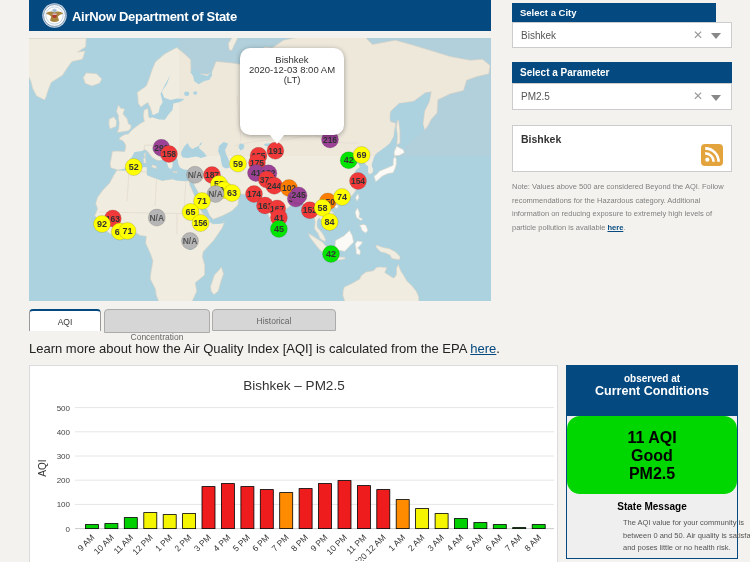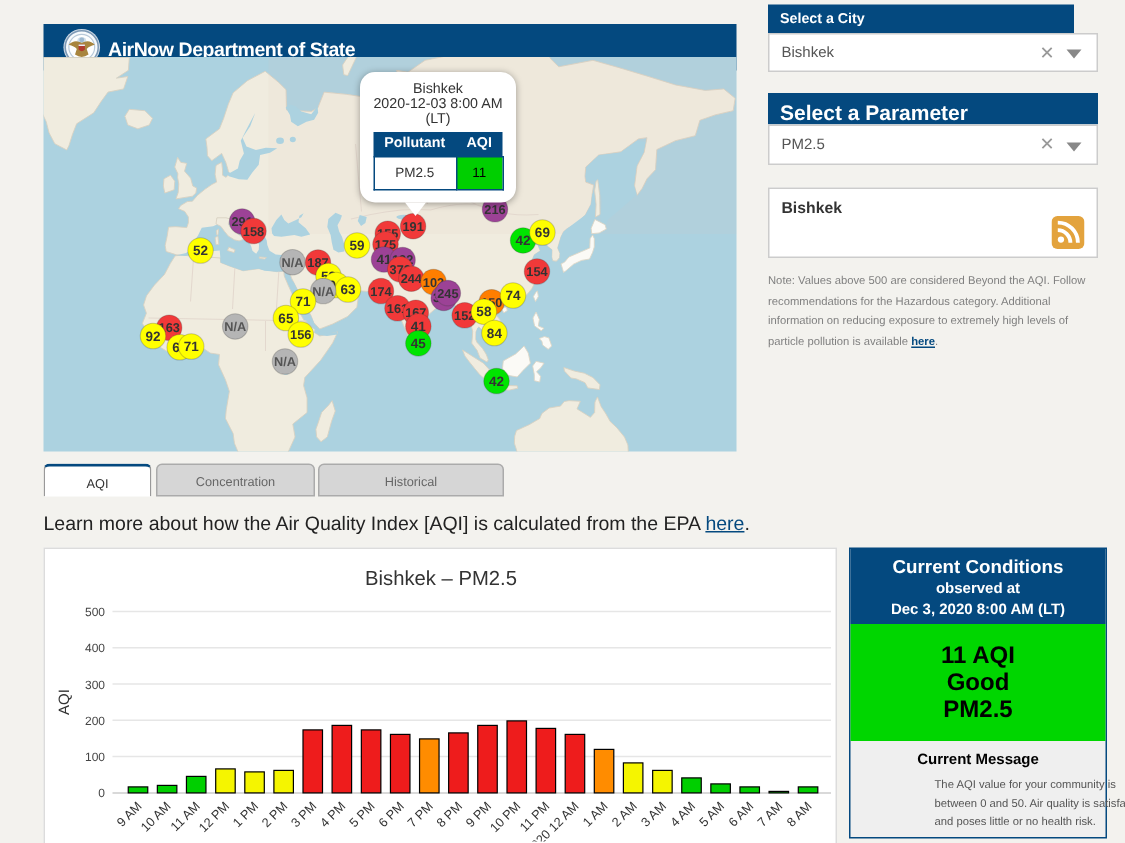--- a/index.html
+++ b/index.html
@@ -4,21 +4,21 @@
 <style>
 * { margin:0; padding:0; box-sizing:border-box; }
 html,body { width:750px; height:562px; }
 body { background:#f3f2ee; font-family:"Liberation Sans",sans-serif; position:relative; overflow:hidden; }
 .abs { position:absolute; }
 .blue { background:#04497f; }
 </style>
 </head>
 <body>
 
-<div class="abs blue" style="left:29px; top:16px; width:462px; height:31px;">
+<div class="abs blue" style="left:29px; top:0; width:462px; height:31px;">
   <svg class="abs" style="left:13px; top:3px;" width="25" height="25" viewBox="0 0 25 25">
     <circle cx="12.5" cy="12.5" r="12.2" fill="#ccd8e4"></circle>
     <circle cx="12.5" cy="12.5" r="11" fill="#f7fafc" stroke="#7d99b5" stroke-width="1"></circle>
     <circle cx="12.5" cy="12.5" r="8.6" fill="#fdfefe" stroke="#b8c9d9" stroke-width="0.8"></circle>
     <circle cx="12.5" cy="8.7" r="3.1" fill="#cfdde9"></circle>
     <path d="M3.8,10.8 Q7.5,6.9 12.5,9.5 Q17.5,6.9 21.2,10.8 Q17.5,11.6 15.8,13.6 L17,17.4 Q12.5,20.6 8,17.4 L9.2,13.6 Q7.5,11.6 3.8,10.8 Z" fill="#a8853e"></path>
     <circle cx="12.5" cy="7.6" r="1.6" fill="#9db8cf"></circle>
     <path d="M10.4,10.6 h4.2 v3.4 q-2.1,2.2 -4.2,0 Z" fill="#b03a2e"></path>
     <path d="M10.4,10.6 h4.2 v1.1 h-4.2 Z" fill="#e8eef4"></path>
   </svg>
@@ -261,64 +261,52 @@
         </g>
       <g>
           <circle cx="302" cy="216" r="8.5" fill="#00e400" stroke="rgba(60,60,60,0.25)" stroke-width="0.7"></circle>
           <text x="302" y="219" font-size="9" fill="#333" font-weight="bold" text-anchor="middle">42</text>
         </g>
     </g>
   </svg>
   
   <div class="abs" style="left:211px; top:10px; width:104px; height:87px; background:#fff; border-radius:10px; box-shadow:0 1px 5px rgba(0,0,0,0.35);">
     <div style="padding-top:7px; font-size:9.5px; color:#333; text-align:center; line-height:10.2px;">Bishkek<br>2020-12-03 8:00 AM<br>(LT)</div>
-    <table style="margin:2px auto 0 auto; border-collapse:collapse; font-size:9px;">
-      <tbody>
-          <tr style="background:#04497f; color:#fff; font-weight:bold;">
-        <td style="width:55px; text-align:center; padding:2.5px 0; font-size:9.5px;">Pollutant</td>
-        <td style="width:31px; text-align:center; padding:2.5px 0; font-size:9.5px;">AQI</td>
-      </tr>
-      <tr>
-        <td style="border:1px solid #04497f; background:#fff; text-align:center; padding:5.5px 0; color:#333;">PM2.5</td>
-        <td style="border:1px solid #04497f; background:#00cf00; text-align:center; padding:5.5px 0; color:#000;">11</td>
-      </tr>
-    </tbody>
-      </table>
     <div class="abs" style="left:30px; top:87px; width:0; height:0; border-left:7px solid transparent; border-right:7px solid transparent; border-top:9px solid #fff;"></div>
   </div>
 </div>
 
 <div class="abs blue" style="left:512px; top:3px; width:204px; height:19px; color:#fff; font-size:9.5px; font-weight:bold; padding:4px 0 0 8px;">Select a City</div>
 <div class="abs" style="left:512px; top:22px; width:220px; height:26px; background:#fff; border:1px solid #ccc;">
   <div class="abs" style="left:8px; top:7px; font-size:10px; color:#555;">Bishkek</div>
   <div class="abs" style="right:28px; top:5px; font-size:12px; color:#999;">✕</div>
   <div class="abs" style="right:10px; top:10px; width:0; height:0; border-left:5px solid transparent; border-right:5px solid transparent; border-top:6px solid #888;"></div>
 </div>
 
-<div class="abs blue" style="left:512px; top:62px; width:220px; height:21px; color:#fff; font-size:14px; font-weight:bold; padding:5px 0 0 8px;">Select a Parameter</div>
+<div class="abs blue" style="left:512px; top:62px; width:220px; height:21px; color:#fff; font-size:10px; font-weight:bold; padding:5px 0 0 8px;">Select a Parameter</div>
 <div class="abs" style="left:512px; top:83px; width:220px; height:27px; background:#fff; border:1px solid #ccc;">
   <div class="abs" style="left:8px; top:7px; font-size:10px; color:#555;">PM2.5</div>
   <div class="abs" style="right:28px; top:5px; font-size:12px; color:#999;">✕</div>
   <div class="abs" style="right:10px; top:11px; width:0; height:0; border-left:5px solid transparent; border-right:5px solid transparent; border-top:6px solid #888;"></div>
 </div>
 
 <div class="abs" style="left:512px; top:125px; width:220px; height:47px; background:#fff; border:1px solid #ccc;">
   <div class="abs" style="left:8px; top:7px; font-size:10.5px; color:#333; font-weight:bold;">Bishkek</div>
   <svg class="abs" style="right:8px; top:18px;" width="22" height="22" viewBox="0 0 22 22">
     <rect width="22" height="22" rx="4" fill="#e3a33d"></rect>
     <circle cx="6.3" cy="15.7" r="2.1" fill="#fff"></circle>
     <path d="M4.2,9.4 a8.4,8.4 0 0 1 8.4,8.4" fill="none" stroke="#fff" stroke-width="2.6"></path>
     <path d="M4.2,4.4 a13.4,13.4 0 0 1 13.4,13.4" fill="none" stroke="#fff" stroke-width="2.6"></path>
   </svg>
 </div>
 
 <div class="abs" style="left:512px; top:180px; font-size:7.5px; color:#808080; line-height:13.5px; white-space:nowrap;">Note: Values above 500 are considered Beyond the AQI. Follow<br>recommendations for the Hazardous category. Additional<br>information on reducing exposure to extremely high levels of<br>particle pollution is available <span style="color:#04497f; font-weight:bold; text-decoration:underline;">here</span>.</div>
 
 <div class="abs" style="left:29px; top:309px; width:72px; height:22px; background:#fff; border:1px solid #999; border-top:2px solid #04497f; border-bottom:none; border-radius:4px 4px 0 0; font-size:8.5px; color:#333; text-align:center; padding-top:6px;">AQI</div>
-<div class="abs" style="left:104px; top:309px; width:106px; height:22px; background:#d6d6d6; border:1px solid #ababab; border-radius:4px 4px 0 0; font-size:8.5px; color:#666; text-align:center; padding-top:6px;">Concentration</div>
+<div class="abs" style="left:104px; top:309px; width:106px; height:22px; background:#d6d6d6; border:1px solid #ababab; border-radius:4px 4px 0 0; font-size:8.5px; color:#666; text-align:center; padding-top:22px;">Concentration</div>
 <div class="abs" style="left:212px; top:309px; width:124px; height:22px; background:#d6d6d6; border:1px solid #ababab; border-radius:4px 4px 0 0; font-size:8.5px; color:#666; text-align:center; padding-top:6px;">Historical</div>
 
 <div class="abs" style="left:29px; top:341px; font-size:13px; color:#222;">Learn more about how the Air Quality Index [AQI] is calculated from the EPA <span style="color:#04497f; text-decoration:underline;">here</span>.</div>
 
 <div class="abs" style="left:29px; top:365px; width:529px; height:201px; background:#fff; border:1px solid #dcdcdc;">
   <svg width="527" height="195" viewBox="0 0 527 195" font-family="Liberation Sans, sans-serif">
     <text x="264" y="24" font-size="13.5" fill="#333" text-anchor="middle">Bishkek – PM2.5</text>
 
     <g stroke="#e6e6e6" stroke-width="1">
       <line x1="45" y1="41.6" x2="524" y2="41.6"></line>
@@ -384,20 +372,19 @@
     <text transform="translate(472.8,172) rotate(-45)" text-anchor="end" font-size="8.5" fill="#333">6 AM</text>
     <rect x="482.7" y="161.6" width="13" height="1" fill="#00cf00" stroke="#000" stroke-width="0.8"></rect>
     <text transform="translate(492.2,172) rotate(-45)" text-anchor="end" font-size="8.5" fill="#333">7 AM</text>
     <rect x="502.2" y="158.6" width="13" height="4" fill="#00cf00" stroke="#000" stroke-width="0.8"></rect>
     <text transform="translate(511.7,172) rotate(-45)" text-anchor="end" font-size="8.5" fill="#333">8 AM</text>
   </svg>
 </div>
 
 <div class="abs" style="left:566px; top:365px; width:172px; height:194px; background:#efefef; border:1px solid #04497f;">
   <div style="background:#04497f; color:#fff; height:50px; text-align:center; font-weight:bold; padding-top:5px;">
+    <div style="font-size:10px; padding-top:2px;">observed at</div>
     <div style="font-size:12.5px;">Current Conditions</div>
-    <div style="font-size:10px; padding-top:2px;">observed at</div>
-    <div style="font-size:10px; padding-top:3px;">Dec 3, 2020 8:00 AM (LT)</div>
   </div>
-  <div style="background:#00d600; height:78px; text-align:center; font-weight:bold; color:#000; font-size:16px; line-height:18px; padding-top:13px;">11 AQI<br>Good<br>PM2.5</div>
-  <div style="text-align:center; font-weight:bold; font-size:10px; color:#000; padding-top:7px;">Current Message</div>
+  <div style="background:#00d600; height:78px; text-align:center; font-weight:bold; color:#000; font-size:16px; line-height:18px; padding-top:13px;border-radius:13px;">11 AQI<br>Good<br>PM2.5</div>
+  <div style="text-align:center; font-weight:bold; font-size:10px; color:#000; padding-top:7px;">State Message</div>
   <div style="font-size:7.5px; color:#555; line-height:12.6px; padding:5px 0 0 8px; white-space:nowrap;margin-left:48px;">The AQI value for your community is<br>between 0 and 50. Air quality is satisfactory<br>and poses little or no health risk.</div>
 </div>
 
 </body></html>

